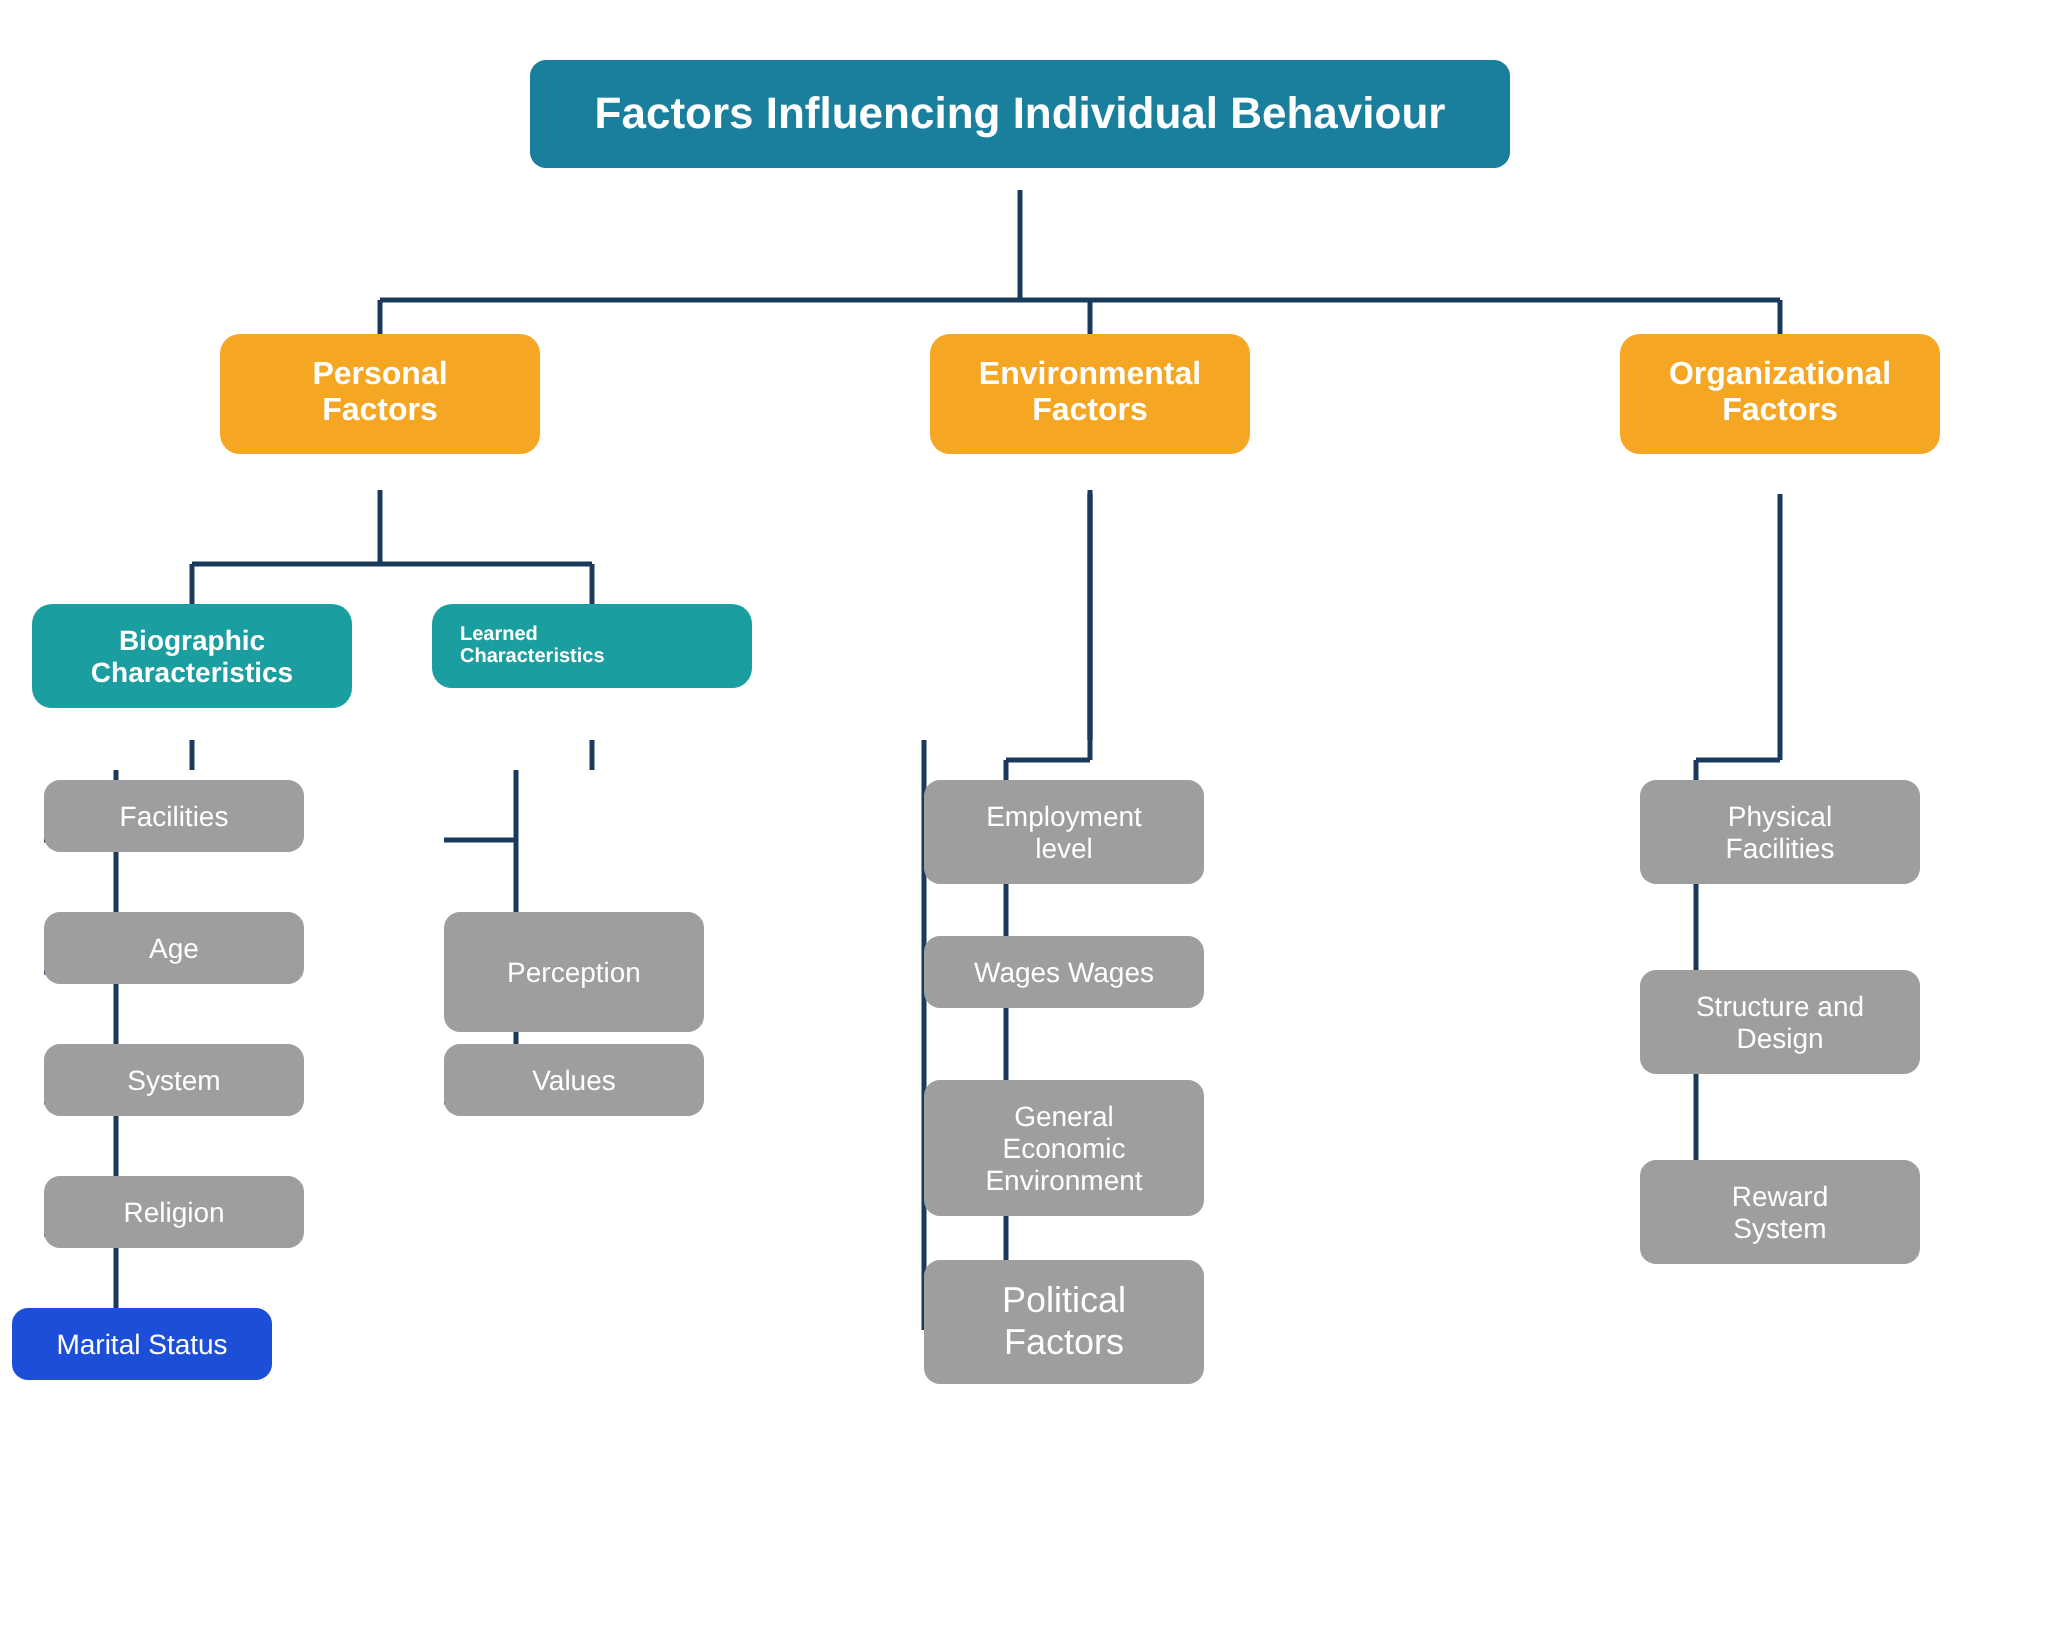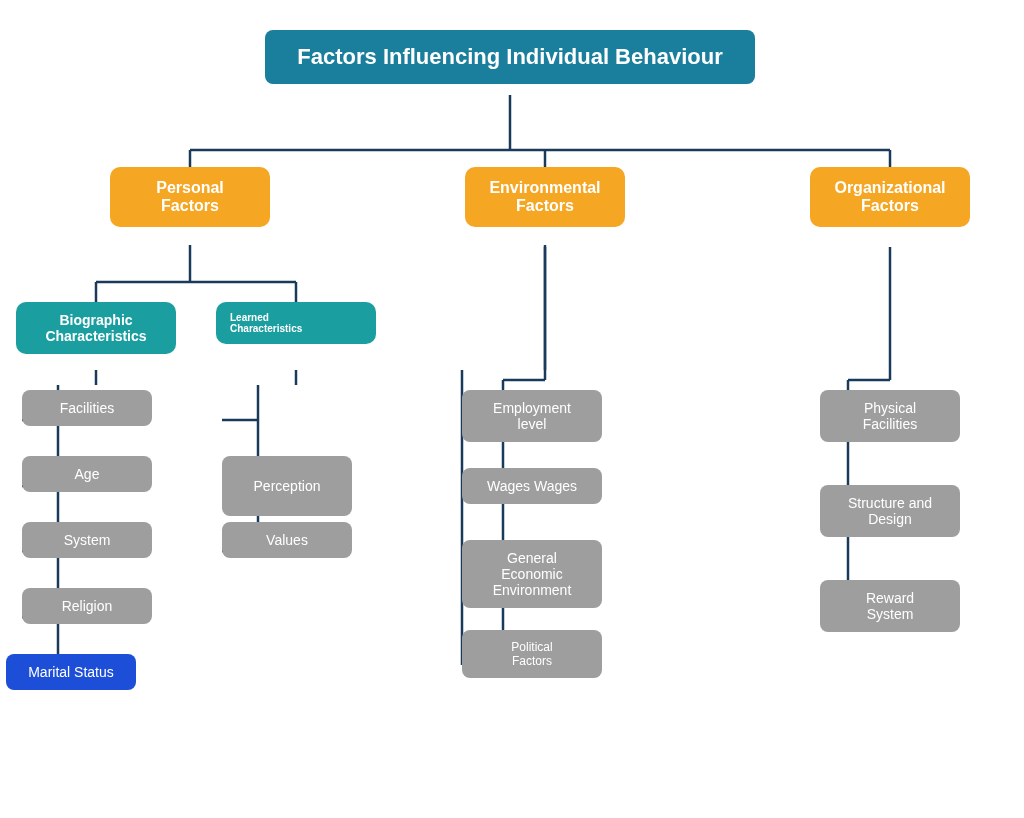--- a/index.html
+++ b/index.html
@@ -192,19 +192,19 @@
   <div style="position:absolute;left:22px;top:522px;width:130px;background:#9e9e9e;color:#fff;border-radius:8px;padding:10px 14px;text-align:center;font-size:14px;font-family:Arial,sans-serif;">System</div>
   <div style="position:absolute;left:22px;top:588px;width:130px;background:#9e9e9e;color:#fff;border-radius:8px;padding:10px 14px;text-align:center;font-size:14px;font-family:Arial,sans-serif;">Religion</div>
   <div style="position:absolute;left:6px;top:654px;width:130px;background:#1d4ed8;color:#fff;border-radius:8px;padding:10px 14px;text-align:center;font-size:14px;font-family:Arial,sans-serif;">Marital Status</div>
 
   <div style="position:absolute;left:222px;top:456px;width:130px;background:#9e9e9e;color:#fff;border-radius:8px;padding:22px 14px;text-align:center;font-size:14px;font-family:Arial,sans-serif;">Perception</div>
   <div style="position:absolute;left:222px;top:522px;width:130px;background:#9e9e9e;color:#fff;border-radius:8px;padding:10px 14px;text-align:center;font-size:14px;font-family:Arial,sans-serif;">Values</div>
 
   <div style="position:absolute;left:462px;top:390px;width:140px;background:#9e9e9e;color:#fff;border-radius:8px;padding:10px 14px;text-align:center;font-size:14px;font-family:Arial,sans-serif;">Employment<br>level</div>
   <div style="position:absolute;left:462px;top:468px;width:140px;background:#9e9e9e;color:#fff;border-radius:8px;padding:10px 14px;text-align:center;font-size:14px;font-family:Arial,sans-serif;">Wages Wages</div>
   <div style="position:absolute;left:462px;top:540px;width:140px;background:#9e9e9e;color:#fff;border-radius:8px;padding:10px 14px;text-align:center;font-size:14px;font-family:Arial,sans-serif;">General<br>Economic<br>Environment</div>
-  <div style="position:absolute;left:462px;top:630px;width:140px;background:#9e9e9e;color:#fff;border-radius:8px;padding:10px 14px;text-align:center;font-size:12px;font-family:Arial,sans-serif;">Political<br>Factors</div>
+  <div style="position:absolute;left:462px;top:630px;width:140px;background:#9e9e9e;color:#fff;border-radius:8px;padding:10px 14px;text-align:center;font-size:18px;font-family:Arial,sans-serif;">Political<br>Factors</div>
 
   <div style="position:absolute;left:820px;top:390px;width:140px;background:#9e9e9e;color:#fff;border-radius:8px;padding:10px 14px;text-align:center;font-size:14px;font-family:Arial,sans-serif;">Physical<br>Facilities</div>
   <div style="position:absolute;left:820px;top:485px;width:140px;background:#9e9e9e;color:#fff;border-radius:8px;padding:10px 14px;text-align:center;font-size:14px;font-family:Arial,sans-serif;">Structure and<br>Design</div>
   <div style="position:absolute;left:820px;top:580px;width:140px;background:#9e9e9e;color:#fff;border-radius:8px;padding:10px 14px;text-align:center;font-size:14px;font-family:Arial,sans-serif;">Reward<br>System</div>
 
 </div>
 
 </body></html>

